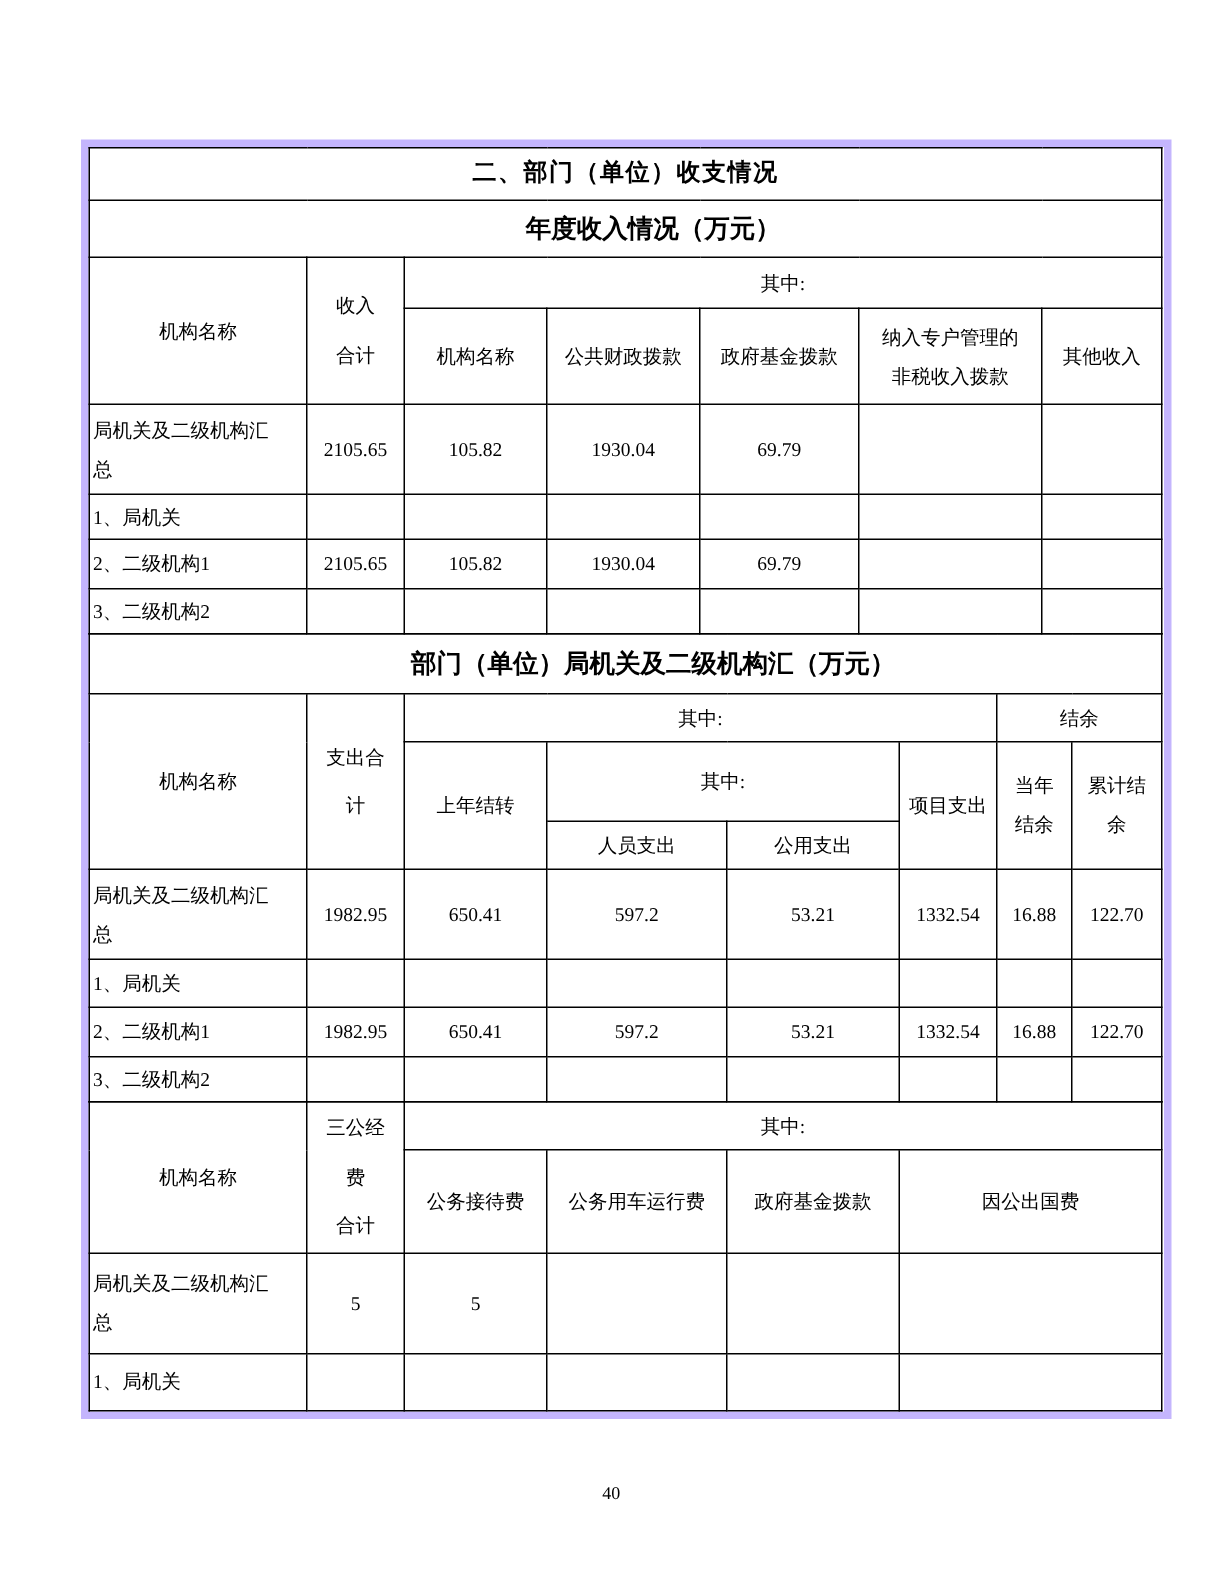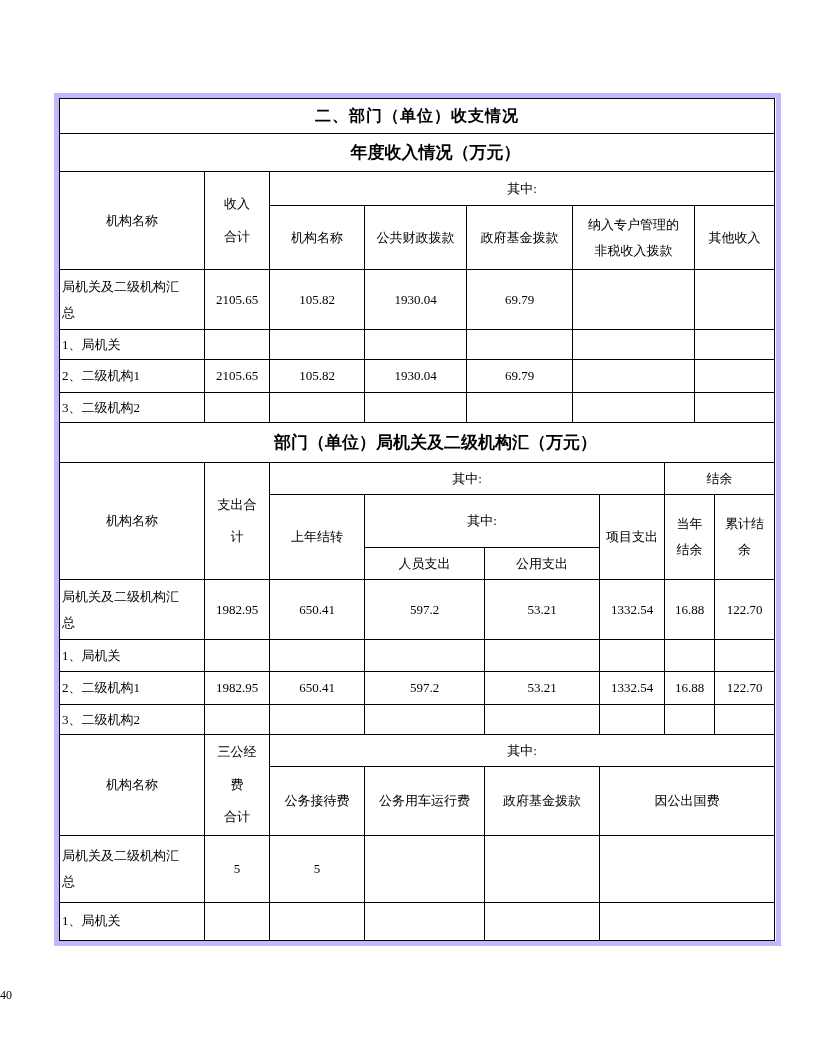--- a/index.html
+++ b/index.html
@@ -27,21 +27,21 @@
   td.name{text-align:left;padding-left:2px;}
   td.doc-title{font-size:16px;font-weight:bold;letter-spacing:1px;}
   td.sec-title{font-size:17px;font-weight:bold;padding-left:40px;}
   td.lsp{line-height:2.5;}
   tr.h30{height:30px;} tr.h32{height:32px;} tr.h33{height:33px;margin-left:35px;}
   tr.h34{height:34px;} tr.h38{height:38px;} tr.h40{height:40px;}
   tr.h53{height:53px;} tr.h60{height:60px;} tr.h64{height:64px;}
   tr.h67{height:67px;} tr.h68{height:68px;padding-left:20px;}
   .page-number{
     position:absolute;left:0;top:988px;width:815px;
-    text-align:left;font-size:12px;
+    text-align:center;font-size:12px;
   }
 </style>
 </head>
 <body>
 
 <div class="sheet">
 
   <table class="tbl">
     <colgroup>
       <col style="width:145px">

